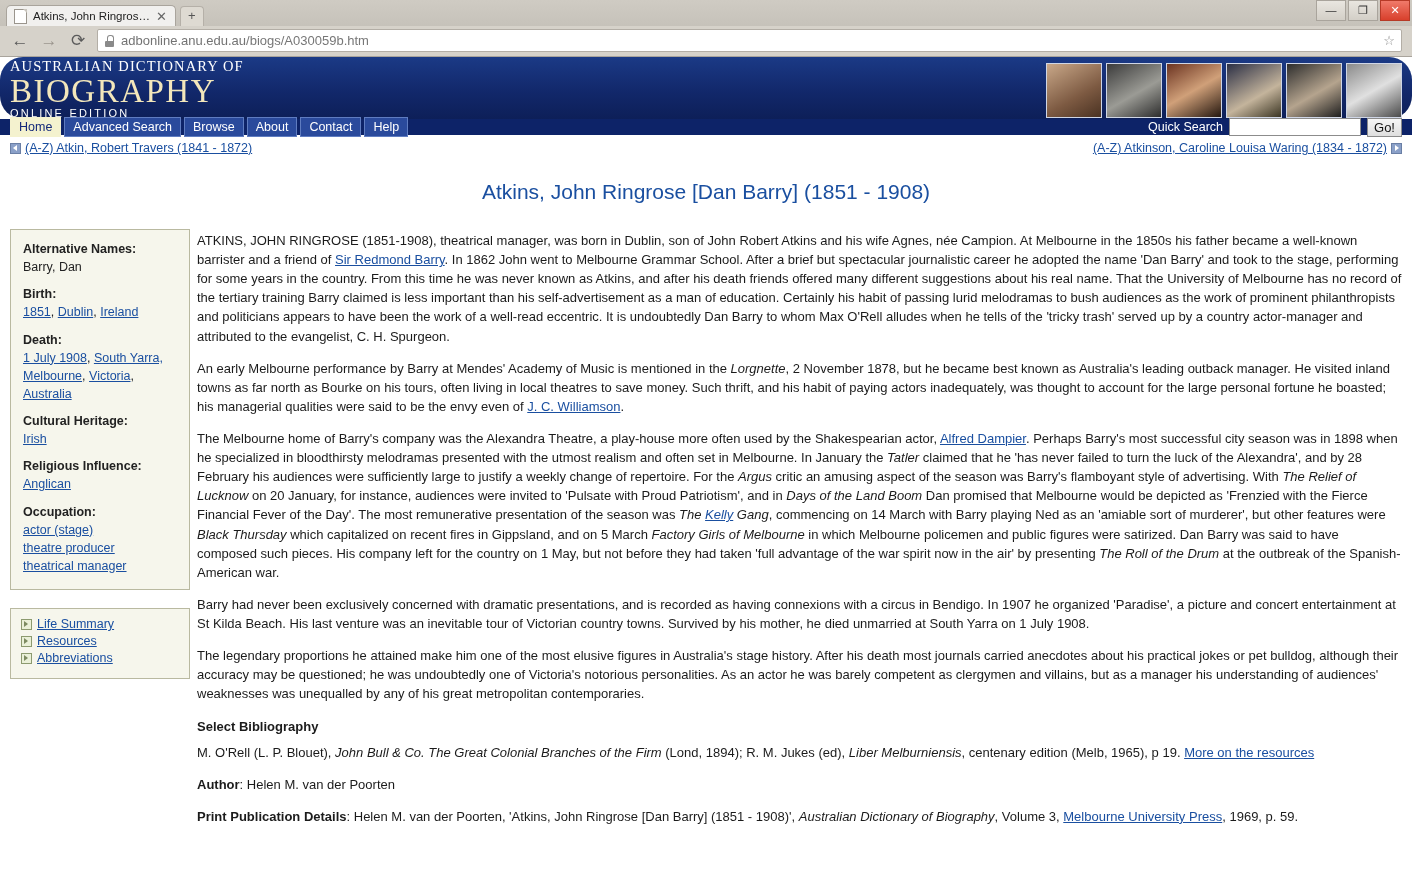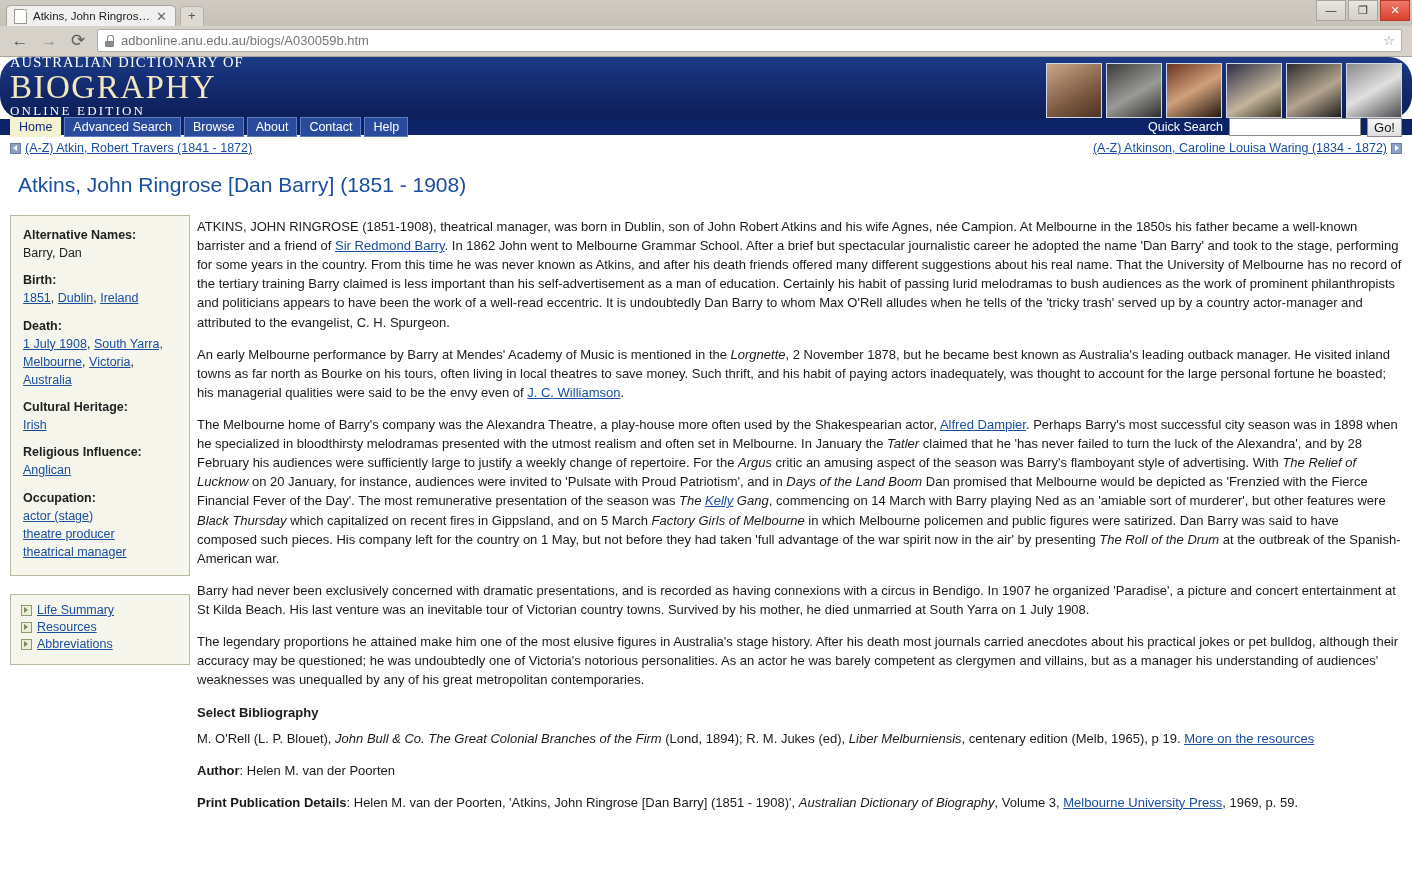--- a/index.html
+++ b/index.html
@@ -181,22 +181,22 @@
     color: #ffffff;
   }
   .adb-logo .l2 {
     font-family: "Liberation Serif", serif;
     font-size: 33px;
     letter-spacing: 1.5px;
     line-height: 32px;
     color: #f3e7bb;
   }
   .adb-logo .l3 {
-    font-family: Liberation Serif, serif;
-    font-size: 13px;
+    font-family: Liberation Sans, sans-serif;
+    font-size: 11px;
     letter-spacing: 2.2px;
     color: #ffffff;
   }
   .portraits {
     position: absolute;
     right: 10px; top: 6px;
     display: flex;
     gap: 4px;
   }
   .portrait {
@@ -297,21 +297,22 @@
     border-left: 4px solid #fff;
     left: 3px;
   }
 
   
   .page-title {
     color: #1a4fa0;
     font-size: 21px;
     padding: 6px 10px 10px 10px;
     font-weight: normal;
-    margin: 8px;
+    margin: 15px;
+    text-align: center;
   }
 
   
   .content {
     display: flex;
     padding: 0 10px;
     gap: 7px;
   }
   .sidebar {
     width: 180px;

